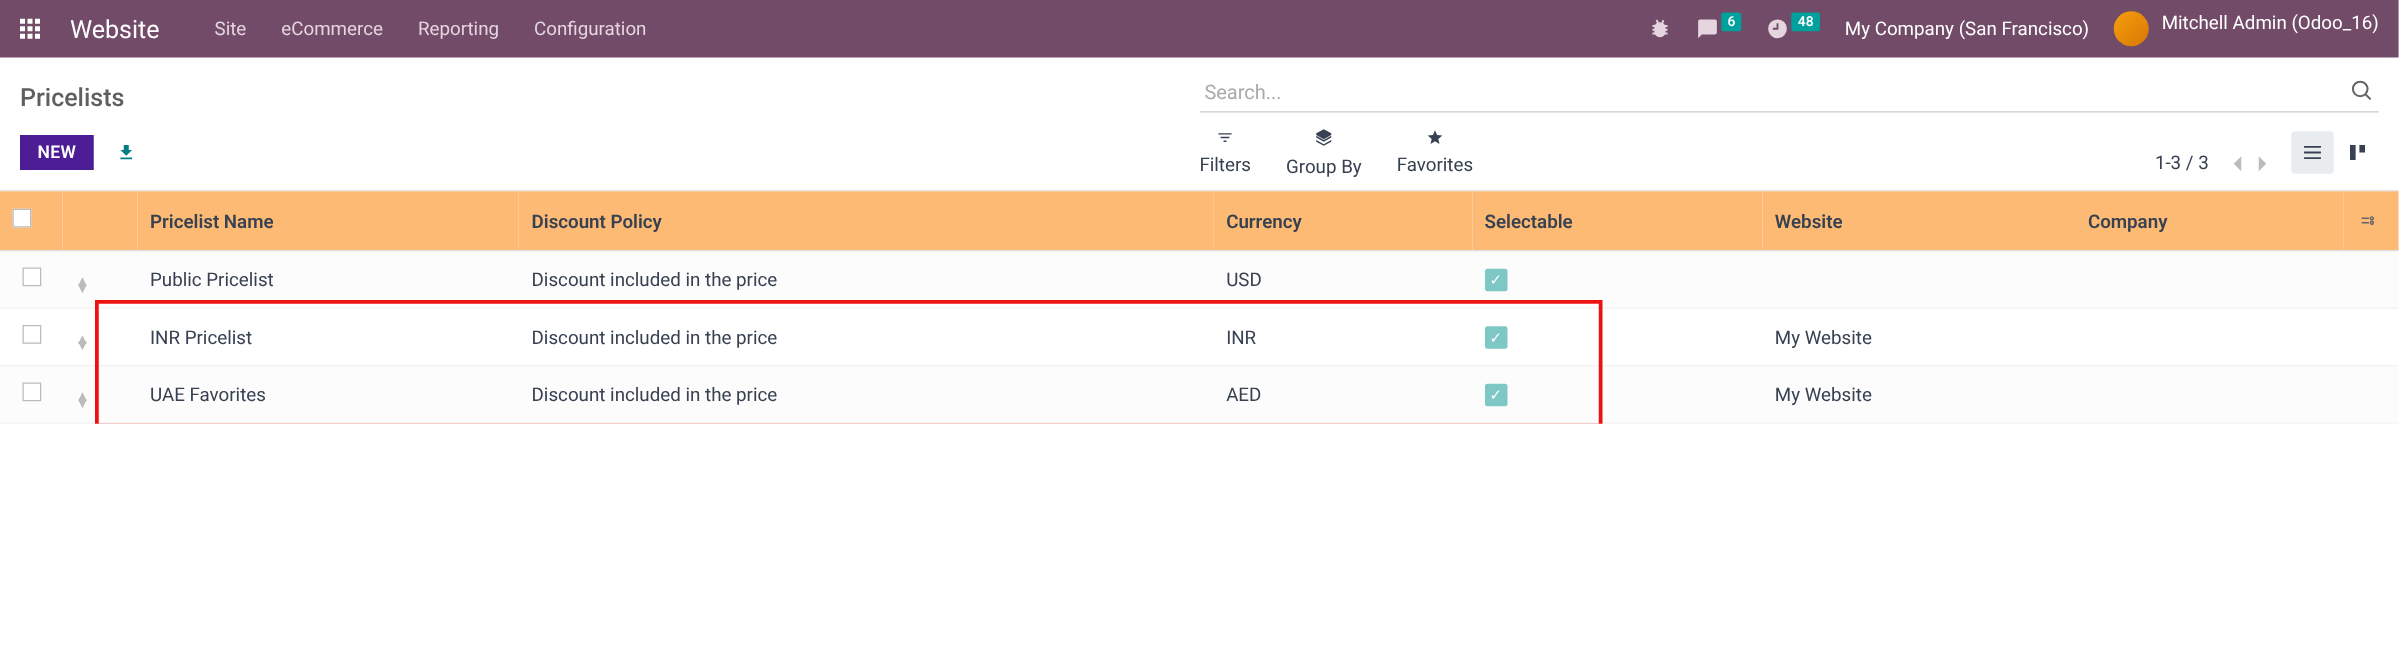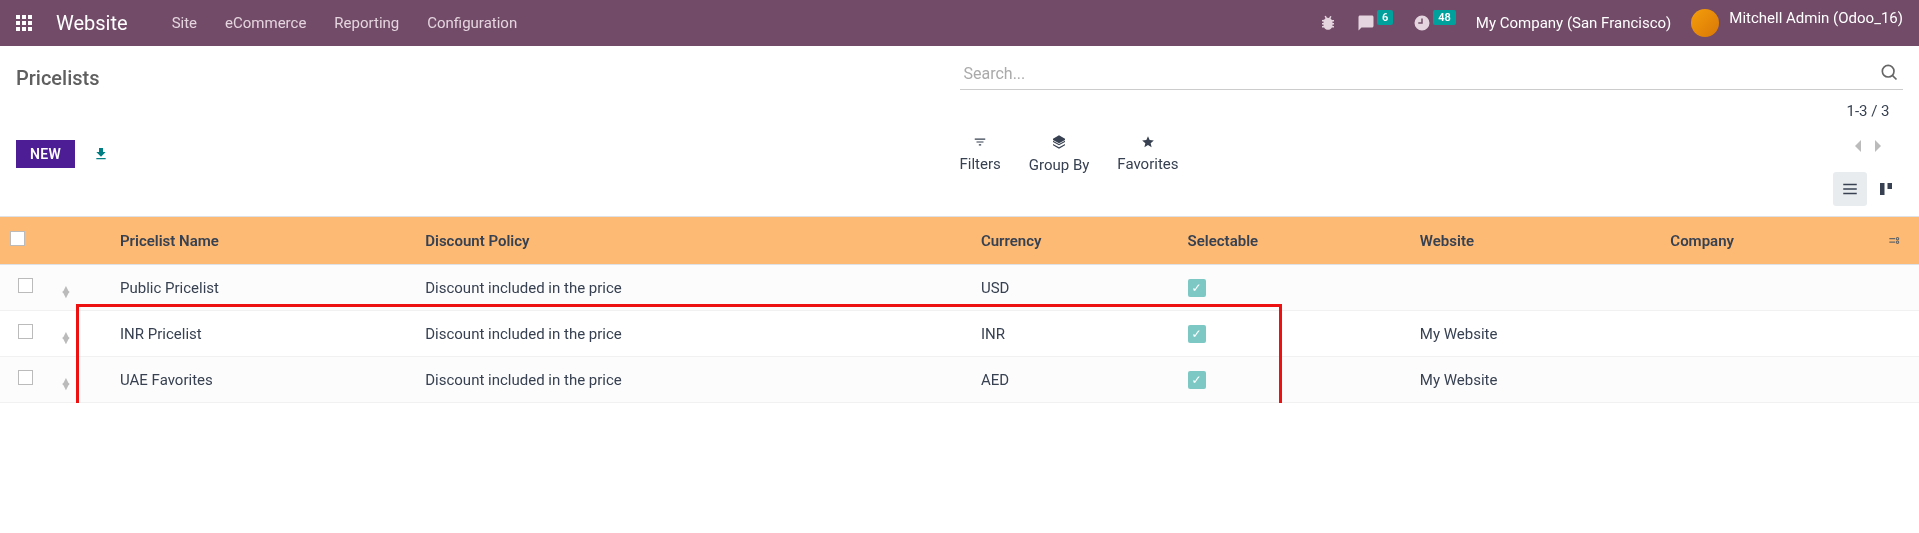--- a/index.html
+++ b/index.html
@@ -27,21 +27,21 @@
 .search-area { margin-left: auto; width: 50%; position: relative; }
 .search-input { width: 100%; border: none; border-bottom: 1px solid #ccc; padding: 6px 30px 6px 4px; font-size: 16px; outline: none; }
 .search-input::placeholder { color: #aaa; }
 .search-icon-btn { position: absolute; right: 4px; top: 4px; color: #666; cursor: pointer; }
 
 .cp-bottom { display: flex; align-items: center; margin-top: 12px; padding-bottom: 10px; }
 .btn-new { background: #4c1d95; color: #fff; border: none; padding: 6px 14px; font-size: 14px; font-weight: 600; cursor: pointer; letter-spacing: 0.3px; }
 .download-btn { margin-left: 18px; color: #017e84; cursor: pointer; }
 .search-options { margin-left: auto; display: flex; align-items: center; gap: 28px; width:50%; }
 .search-opt { color: #374151; font-size: 15px; cursor: pointer; display: flex; align-items: center; gap: 6px; flex-direction: column; }
-.pager-area { margin-left: auto; display: flex; align-items: center; gap: 18px; flex-direction: column; }
+.pager-area { margin-left: auto; display: flex; align-items: flex-end; gap: 18px; }
 .pager-text { font-size: 15px; color: #374151; }
 .pager-arrows { display: flex; gap: 10px; }
 .pager-arrow { color: #bbb; cursor: pointer; font-size: 18px; }
 .view-switcher { display: flex; gap: 2px; }
 .view-btn { width: 34px; height: 34px; display: flex; align-items: center; justify-content: center; cursor: pointer; color: #374151; border-radius: 3px; }
 .view-btn.active { background: #e9ecef; }
 
 
 .list-table { width: 100%; border-collapse: collapse; }
 .list-table thead th { text-align: left; font-size: 15px; font-weight: 600; color: #374151; padding: 14px 10px; border-bottom: 1px solid #dee2e6; background: #fdba74; }

